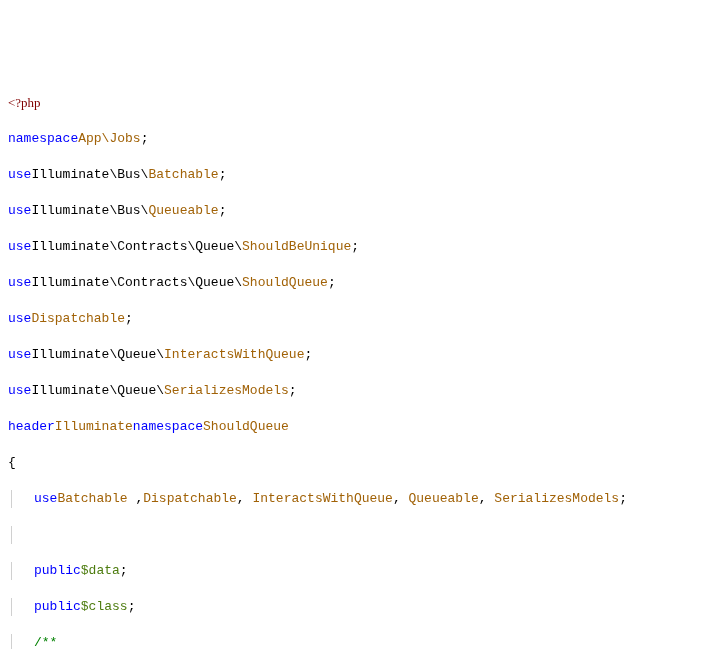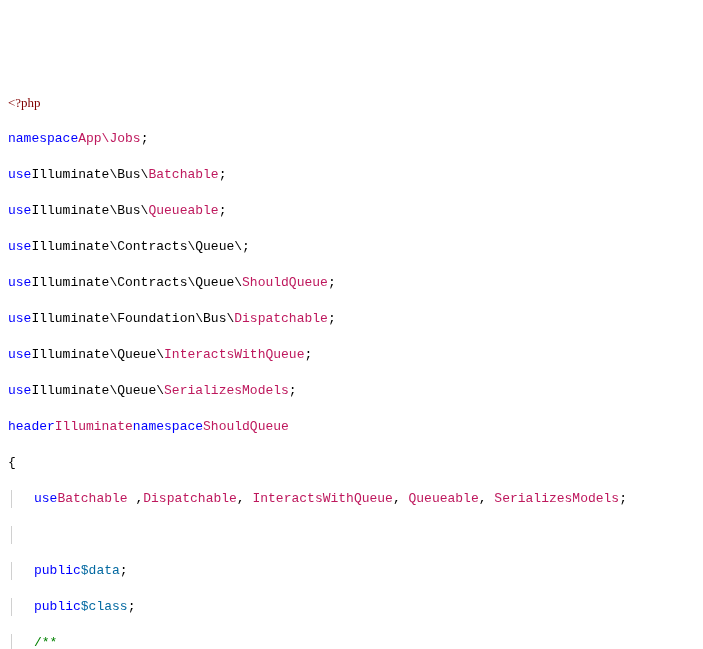--- a/index.html
+++ b/index.html
@@ -13,38 +13,38 @@
       white-space: pre;
     }
     .line {
       display: flex;
       min-height: 18px;
     }
     .indent1 { display: inline-block; width: 26px; position: relative; }
     .g { position: absolute; left: 3px; top: 0; bottom: 0; border-left: 1px solid #d0d0d0; }
     .kw { color: #0000ff; }
     .tag { color: #800000; font-family: Liberation Serif, serif; }
-    .cls { color: #be185d; }
+    .cls { color: #a16207; }
     .com { color: #008000; }
-    .var { color: #0369a1; }
+    .var { color: #4d7c0f; }
     .txt { color: #000000; }
   </style>
 </head>
 <body>
 
 
 
 <div>
 <div class="line"><span class="tag">&lt;?php</span></div>
 <div class="line"><span class="kw">namespace</span> <span class="cls">App\Jobs</span><span class="txt">;</span></div>
 <div class="line"><span class="kw">use</span> <span class="txt">Illuminate\Bus\</span><span class="cls">Batchable</span><span class="txt">;</span></div>
 <div class="line"><span class="kw">use</span> <span class="txt">Illuminate\Bus\</span><span class="cls">Queueable</span><span class="txt">;</span></div>
-<div class="line"><span class="kw">use</span> <span class="txt">Illuminate\Contracts\Queue\</span><span class="txt">;</span></div>
+<div class="line"><span class="kw">use</span> <span class="txt">Illuminate\Contracts\Queue\</span><span class="cls">ShouldBeUnique</span><span class="txt">;</span></div>
 <div class="line"><span class="kw">use</span> <span class="txt">Illuminate\Contracts\Queue\</span><span class="cls">ShouldQueue</span><span class="txt">;</span></div>
-<div class="line"><span class="kw">use</span> <span class="txt">Illuminate\Foundation\Bus\</span><span class="cls">Dispatchable</span><span class="txt">;</span></div>
+<div class="line"><span class="kw">use</span> <span class="cls">Dispatchable</span><span class="txt">;</span></div>
 <div class="line"><span class="kw">use</span> <span class="txt">Illuminate\Queue\</span><span class="cls">InteractsWithQueue</span><span class="txt">;</span></div>
 <div class="line"><span class="kw">use</span> <span class="txt">Illuminate\Queue\</span><span class="cls">SerializesModels</span><span class="txt">;</span></div>
 <div class="line"><span class="kw">header</span> <span class="cls">Illuminate</span> <span class="kw">namespace</span> <span class="cls">ShouldQueue</span></div>
 <div class="line"><span class="txt">{</span></div>
 <div class="line"><span class="indent1"><span class="g"></span></span><span class="kw">use</span> <span class="cls">Batchable</span><span class="txt"> ,</span><span class="cls">Dispatchable</span><span class="txt">, </span><span class="cls">InteractsWithQueue</span><span class="txt">, </span><span class="cls">Queueable</span><span class="txt">, </span><span class="cls">SerializesModels</span><span class="txt">;</span></div>
 <div class="line"><span class="indent1"><span class="g"></span></span></div>
 <div class="line"><span class="indent1"><span class="g"></span></span><span class="kw">public</span> <span class="var">$data</span><span class="txt">;</span></div>
 <div class="line"><span class="indent1"><span class="g"></span></span><span class="kw">public</span> <span class="var">$class</span><span class="txt">;</span></div>
 <div class="line"><span class="indent1"><span class="g"></span></span><span class="com">/**</span></div>
 

